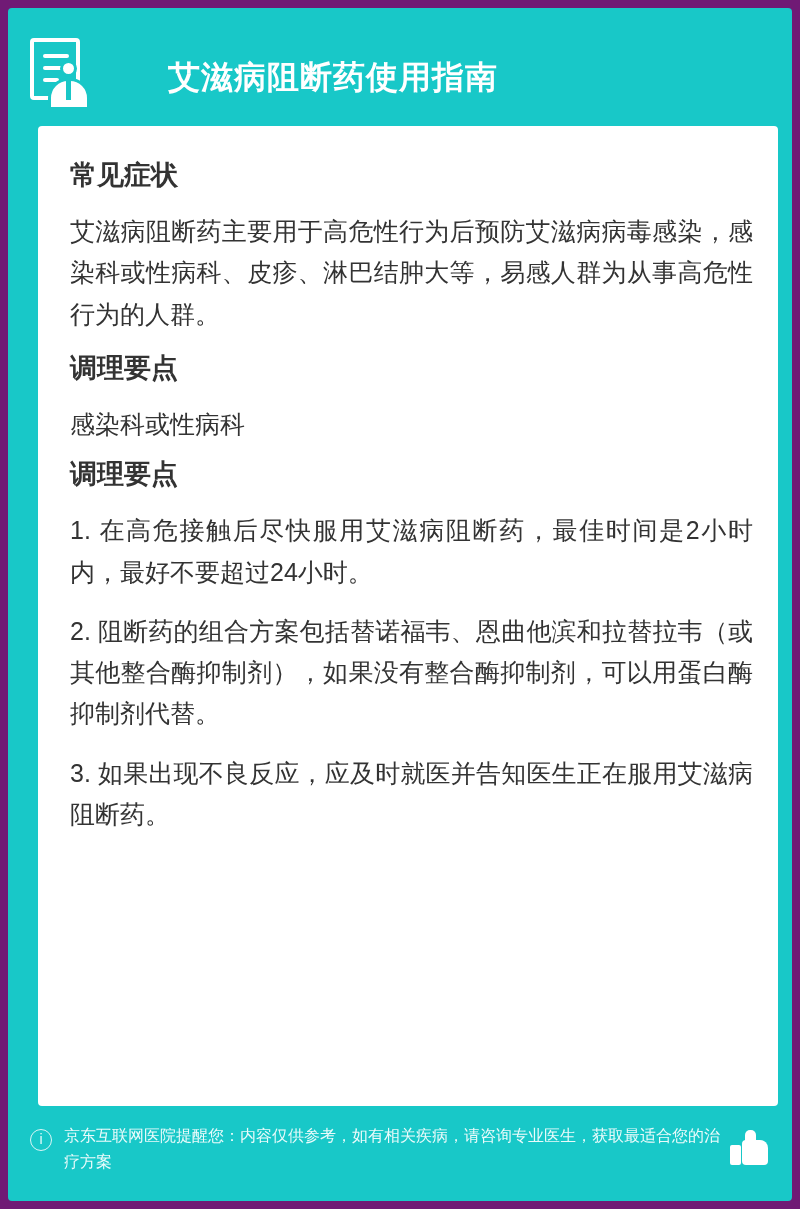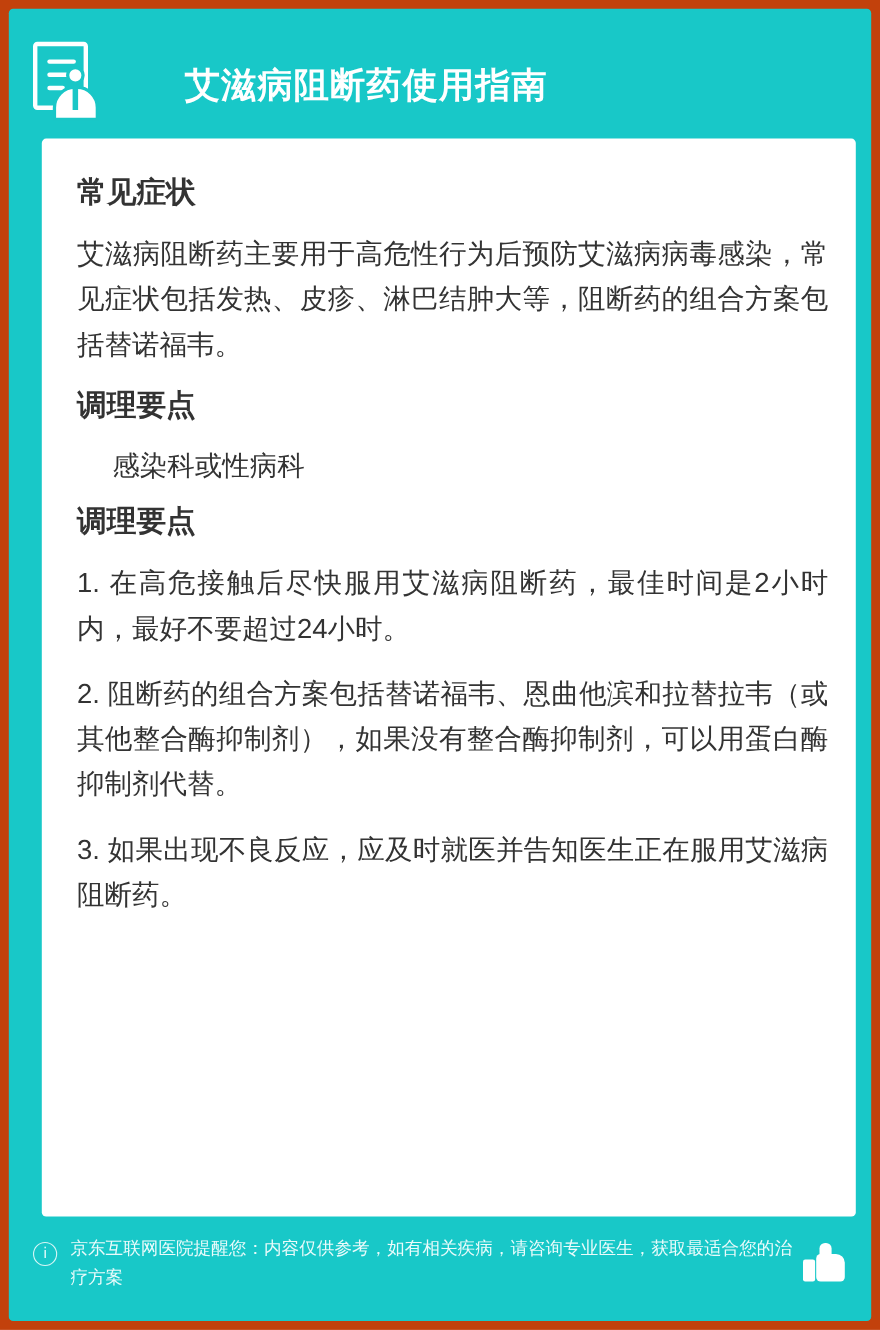--- a/index.html
+++ b/index.html
@@ -10,21 +10,21 @@
     width: 800px;
     height: 1209px;
     background: #ffffff;
     font-family: "Liberation Sans", sans-serif;
     -webkit-font-smoothing: antialiased;
   }
   .page {
     position: relative;
     width: 800px;
     height: 1209px;
-    background: #c2410c;
+    background: #701a75;
     box-sizing: border-box;
   }
   .card {
     position: absolute;
     left: 8px;
     top: 8px;
     width: 784px;
     height: 1193px;
     background: #18c8c8;
     border-radius: 4px;
@@ -118,21 +118,21 @@
     line-height: 1.3;
   }
   .h2.first { margin-top: 8px; }
   .para {
     font-size: 25px;
     color: #333333;
     line-height: 1.65;
     margin: 0 0 16px 0;
     text-align: justify;
   }
-  .para.tight { margin-bottom: 10px; margin-left: 32px; }
+  .para.tight { margin-bottom: 10px; }
   .list-item {
     font-size: 25px;
     color: #333333;
     line-height: 1.65;
     margin: 0 0 18px 0;
     text-align: justify;
   }
   .footer {
     position: absolute;
     left: 8px;
@@ -218,21 +218,21 @@
       </div>
       <div class="person-body"></div>
       <div class="person-collar"></div>
       <div class="person-head"></div>
     </div>
 
     <div class="title">艾滋病阻断药使用指南</div>
 
     <div class="content">
       <div class="h2 first">常见症状</div>
-      <div class="para">艾滋病阻断药主要用于高危性行为后预防艾滋病病毒感染，常见症状包括发热、皮疹、淋巴结肿大等，阻断药的组合方案包括替诺福韦。</div>
+      <div class="para">艾滋病阻断药主要用于高危性行为后预防艾滋病病毒感染，感染科或性病科、皮疹、淋巴结肿大等，易感人群为从事高危性行为的人群。</div>
 
       <div class="h2">调理要点</div>
       <div class="para tight">感染科或性病科</div>
 
       <div class="h2">调理要点</div>
 
       <div class="list-item">1. 在高危接触后尽快服用艾滋病阻断药，最佳时间是2小时内，最好不要超过24小时。</div>
       <div class="list-item">2. 阻断药的组合方案包括替诺福韦、恩曲他滨和拉替拉韦（或其他整合酶抑制剂），如果没有整合酶抑制剂，可以用蛋白酶抑制剂代替。</div>
       <div class="list-item">3. 如果出现不良反应，应及时就医并告知医生正在服用艾滋病阻断药。</div>
     </div>

